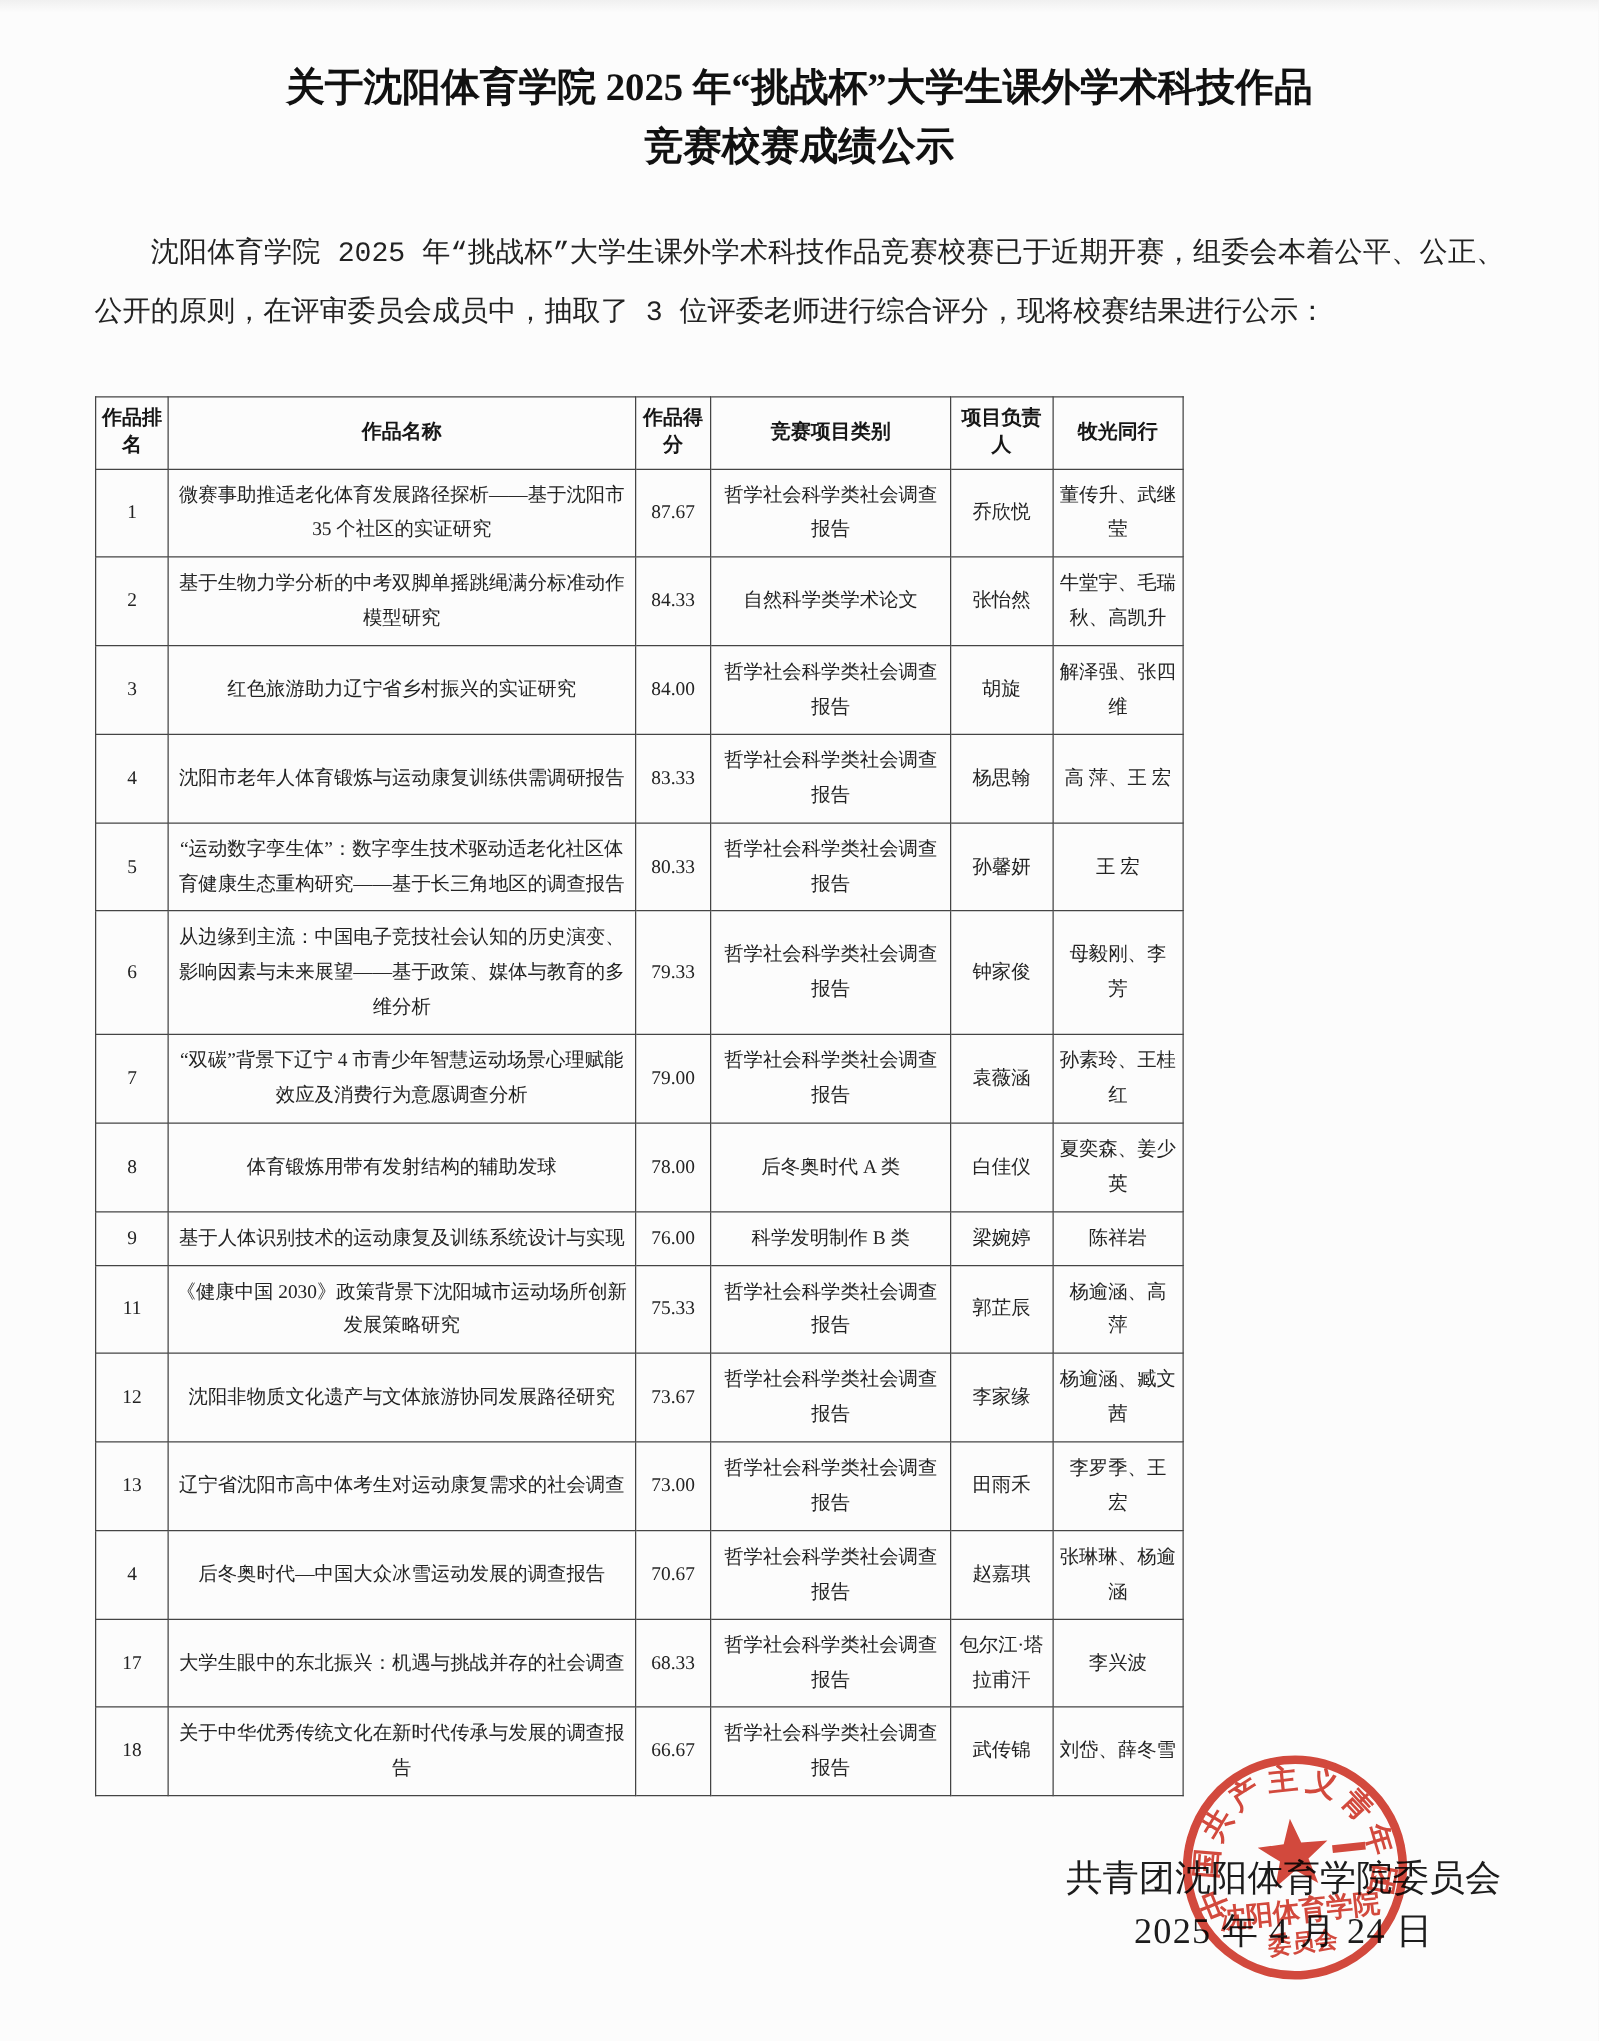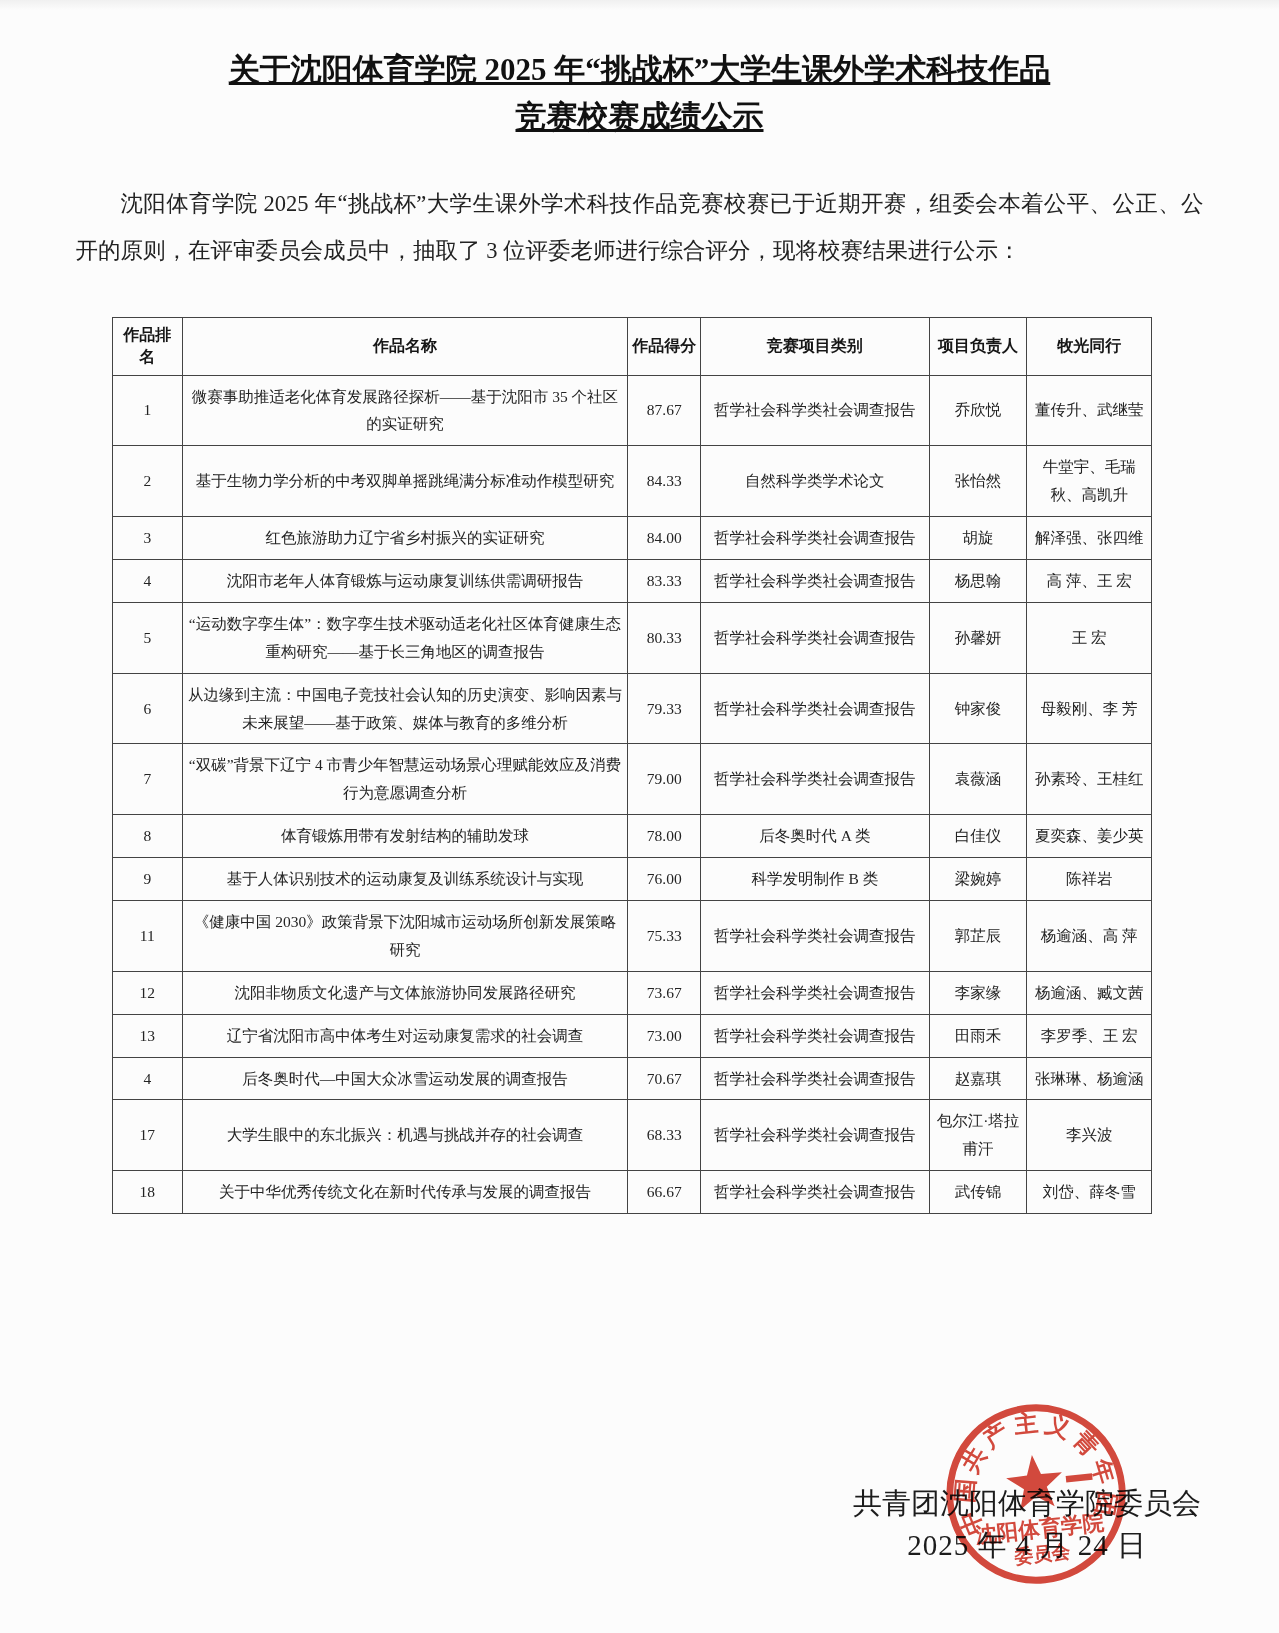--- a/index.html
+++ b/index.html
@@ -12,31 +12,31 @@
     font-family:"Liberation Serif","DejaVu Serif",serif;
     color:#1f1f1f;
     overflow:hidden;
   }
   .doc-title {
     margin:0; padding-top:46px;
     text-align:center;
     font-size:31px; font-weight:bold;
     line-height:1.52;
     color:#111;
-    text-decoration:underline;
   }
   .intro {
     width:1128px; margin:40px auto 0;
     font-size:22.5px; line-height:2.1;
     text-align:justify; text-indent:2em;
     color:#222;
+    font-family:Liberation Mono, monospace;
   }
   table.results {
-    width:1040px;
-    margin:42px 0 0 112px;
+    width:871px;
+    margin:42px 0 0 76px;
     border-collapse:collapse;
     table-layout:fixed;
   }
   .results th, .results td {
     border:1.6px solid #444;
     text-align:center; vertical-align:middle;
     font-size:15.5px; line-height:1.8;
     padding:7px 5px;
     color:#232323;
     word-break:break-all;

